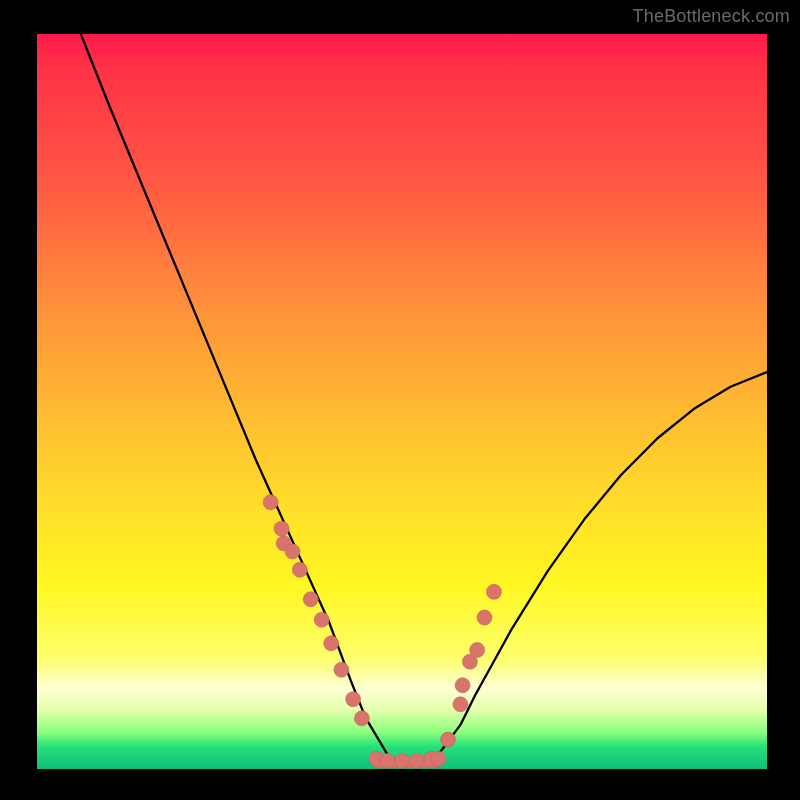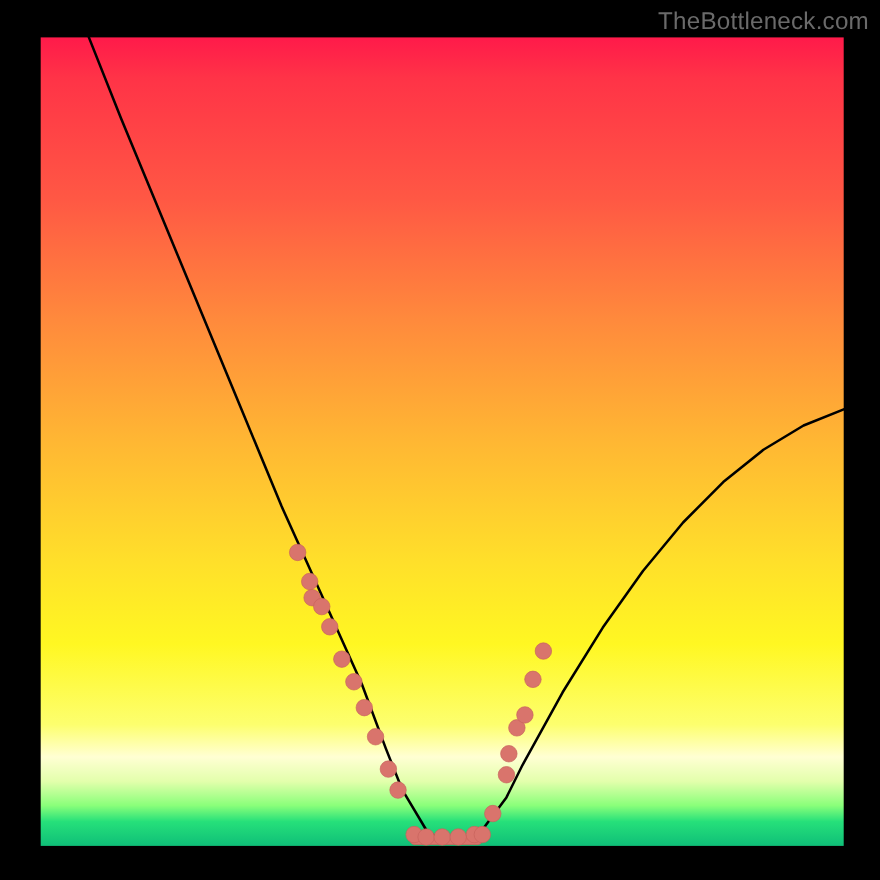--- a/index.html
+++ b/index.html
@@ -49,21 +49,21 @@
     top: 0;
     width: 730px;
     height: 735px;
     overflow: visible;
   }
   .watermark {
     position: absolute;
     top: 6px;
     right: 10px;
     color: #6a6a6a;
-    font-size: 22px;
+    font-size: 18px;
     font-weight: 500;
     letter-spacing: 0.2px;
   }
 </style>
 </head>
 <body>
 
 <div class="frame">
 
   <div class="plot-area">

